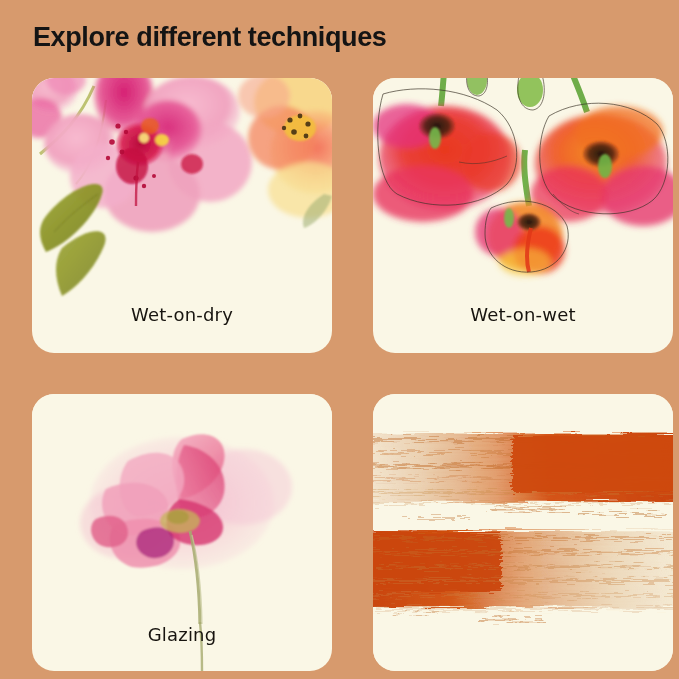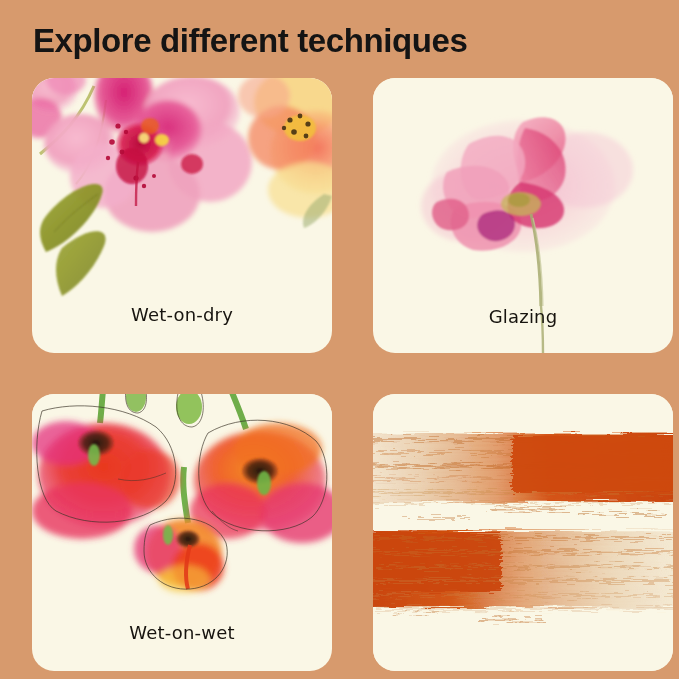--- a/index.html
+++ b/index.html
@@ -7,21 +7,21 @@
   body {
     background:#D79A6D;
     font-family:"Liberation Sans", sans-serif;
     overflow:hidden;
   }
   .page { position:relative; width:679px; height:679px; }
 
   .page-title {
     position:absolute;
     left:33px; top:22px;
-    font-size:33px;
+    font-size:27px;
     font-weight:bold;
     letter-spacing:-0.4px;
     color:#141414;
     font-family:"Liberation Sans", sans-serif;
     white-space:nowrap;
   }
 
   .grid {
     position:absolute;
     left:32px; top:78px;
@@ -183,20 +183,94 @@
           </g>
 
           <path d="M292 128 C276 138 268 152 272 162 C284 158 296 144 300 130 Z" fill="#9FAE72" opacity="0.55" filter="url(#c1blurS)"></path>
         </svg>
       </div>
       <div class="card-label label-r1">Wet-on-dry</div>
     </div>
 
     <div class="card">
       <div class="art">
+        <svg viewBox="0 0 300 250" preserveAspectRatio="xMidYMid slice" aria-hidden="true">
+          <defs>
+            <radialGradient id="c2red" cx="50%" cy="42%" r="58%">
+              <stop offset="0%" stop-color="#E8381C"></stop>
+              <stop offset="55%" stop-color="#E93530" stop-opacity="0.95"></stop>
+              <stop offset="100%" stop-color="#E83A74" stop-opacity="0.6"></stop>
+            </radialGradient>
+            <radialGradient id="c2org" cx="45%" cy="38%" r="60%">
+              <stop offset="0%" stop-color="#F38A1E"></stop>
+              <stop offset="50%" stop-color="#EF5A26" stop-opacity="0.95"></stop>
+              <stop offset="100%" stop-color="#E63E72" stop-opacity="0.6"></stop>
+            </radialGradient>
+            <radialGradient id="c2dark" cx="50%" cy="50%" r="55%">
+              <stop offset="0%" stop-color="#241509"></stop>
+              <stop offset="60%" stop-color="#47230F" stop-opacity="0.85"></stop>
+              <stop offset="100%" stop-color="#8A2B14" stop-opacity="0.2"></stop>
+            </radialGradient>
+            <filter id="c2blur">
+                <feGaussianBlur stdDeviation="3"></feGaussianBlur>
+              </filter>
+            <filter id="c2blurS">
+                <feGaussianBlur stdDeviation="1.2"></feGaussianBlur>
+              </filter>
+          </defs>
+
+          <rect width="300" height="250" fill="#FAF7E6"></rect>
+
+          <path d="M68 40 C70 24 70 12 72 0" stroke="#5FA437" stroke-width="6" fill="none" opacity="0.9"></path>
+          <path d="M214 46 C208 28 202 14 196 0" stroke="#5FA437" stroke-width="6" fill="none" opacity="0.9"></path>
+          <path d="M156 140 C152 116 150 100 152 84" stroke="#62A93A" stroke-width="6" fill="none" opacity="0.9"></path>
+          <ellipse cx="104" cy="14" rx="10" ry="15" fill="#7FB749" opacity="0.85"></ellipse>
+          <ellipse cx="157" cy="24" rx="13" ry="17" fill="#86BC4C" opacity="0.9"></ellipse>
+          <path d="M94 4 C92 20 96 30 106 30 C116 28 116 12 112 0" stroke="#3A3226" stroke-width="0.8" fill="none" opacity="0.8"></path>
+          <path d="M146 10 C142 30 148 44 160 44 C172 42 174 22 168 6" stroke="#3A3226" stroke-width="0.8" fill="none" opacity="0.8"></path>
+
+          <g filter="url(#c2blur)">
+            <ellipse cx="72" cy="92" rx="66" ry="52" fill="url(#c2red)"></ellipse>
+            <ellipse cx="34" cy="60" rx="34" ry="22" fill="#E4317E" opacity="0.75"></ellipse>
+            <ellipse cx="50" cy="128" rx="50" ry="28" fill="#E8355E" opacity="0.8"></ellipse>
+            <ellipse cx="118" cy="96" rx="30" ry="30" fill="#EA3A2A" opacity="0.7"></ellipse>
+          </g>
+          <ellipse cx="64" cy="60" rx="18" ry="13" fill="url(#c2dark)" filter="url(#c2blurS)"></ellipse>
+          <ellipse cx="62" cy="72" rx="6" ry="11" fill="#74B94B" opacity="0.9" filter="url(#c2blurS)"></ellipse>
+          <path d="M10 28 C44 18 92 22 124 44 C146 62 150 100 134 118 C110 142 58 146 24 128 C4 116 0 62 10 28 Z" stroke="#3A3226" stroke-width="0.8" fill="none" opacity="0.85"></path>
+          <path d="M86 96 C104 100 120 96 134 90" stroke="#3A3226" stroke-width="0.7" fill="none" opacity="0.7"></path>
+
+          <g filter="url(#c2blur)">
+            <ellipse cx="228" cy="98" rx="66" ry="50" fill="url(#c2org)"></ellipse>
+            <ellipse cx="270" cy="130" rx="42" ry="30" fill="#E63A6E" opacity="0.8"></ellipse>
+            <ellipse cx="196" cy="128" rx="38" ry="28" fill="#E9345A" opacity="0.75"></ellipse>
+            <ellipse cx="246" cy="66" rx="44" ry="26" fill="#F1701F" opacity="0.75"></ellipse>
+          </g>
+          <ellipse cx="228" cy="88" rx="18" ry="13" fill="url(#c2dark)" filter="url(#c2blurS)"></ellipse>
+          <ellipse cx="232" cy="100" rx="7" ry="12" fill="#6FB646" opacity="0.9" filter="url(#c2blurS)"></ellipse>
+          <path d="M176 50 C210 30 258 34 284 58 C300 76 298 118 280 134 C256 154 204 152 180 130 C162 112 164 70 176 50 Z" stroke="#3A3226" stroke-width="0.8" fill="none" opacity="0.85"></path>
+          <path d="M180 128 C190 140 198 146 206 148" stroke="#3A3226" stroke-width="0.7" fill="none" opacity="0.7"></path>
+
+          <g filter="url(#c2blur)">
+            <ellipse cx="152" cy="170" rx="38" ry="34" fill="#F38A2A" opacity="0.92"></ellipse>
+            <ellipse cx="126" cy="166" rx="24" ry="24" fill="#E63C78" opacity="0.8"></ellipse>
+            <ellipse cx="166" cy="184" rx="26" ry="24" fill="#EC3A1C" opacity="0.85"></ellipse>
+            <ellipse cx="152" cy="196" rx="26" ry="14" fill="#F6C83E" opacity="0.6"></ellipse>
+          </g>
+          <ellipse cx="156" cy="156" rx="12" ry="9" fill="url(#c2dark)" filter="url(#c2blurS)"></ellipse>
+          <ellipse cx="136" cy="152" rx="5" ry="10" fill="#74B94B" opacity="0.9" filter="url(#c2blurS)"></ellipse>
+          <path d="M158 162 C154 178 152 192 156 206" stroke="#E03618" stroke-width="4" fill="none" opacity="0.85"></path>
+          <path d="M118 142 C148 128 184 136 194 160 C200 182 184 204 158 206 C132 208 112 190 112 168 C112 156 114 148 118 142 Z" stroke="#3A3226" stroke-width="0.8" fill="none" opacity="0.85"></path>
+        </svg>
+      </div>
+      <div class="card-label label-r1">Wet-on-wet</div>
+    </div>
+
+    <div class="card">
+      <div class="art">
         <svg viewBox="0 0 300 252" preserveAspectRatio="xMidYMid slice" aria-hidden="true">
           <defs>
             <radialGradient id="c3soft" cx="50%" cy="50%" r="55%">
               <stop offset="0%" stop-color="#F3AFC4" stop-opacity="0.85"></stop>
               <stop offset="100%" stop-color="#F6CEDB" stop-opacity="0.2"></stop>
             </radialGradient>
             <linearGradient id="c3pet" x1="0" y1="0" x2="1" y2="1">
               <stop offset="0%" stop-color="#F4A3BC" stop-opacity="0.9"></stop>
               <stop offset="100%" stop-color="#E4557E" stop-opacity="0.9"></stop>
             </linearGradient>
@@ -238,94 +312,20 @@
 
           <path d="M158 148 C164 174 168 202 168 252" stroke="#A6AA6E" stroke-width="3" fill="none" opacity="0.85"></path>
           <path d="M160 152 C166 176 170 204 170 252" stroke="#C4C79A" stroke-width="1.4" fill="none" opacity="0.7"></path>
         </svg>
       </div>
 
       <svg class="overlay-stem" viewBox="0 0 300 277" preserveAspectRatio="none" aria-hidden="true">
         <path d="M168 228 C170 248 170 264 170 277" stroke="#A6AA6E" stroke-width="2.4" fill="none" opacity="0.8"></path>
       </svg>
       <div class="card-label label-r2">Glazing</div>
-    </div>
-
-    <div class="card">
-      <div class="art">
-        <svg viewBox="0 0 300 250" preserveAspectRatio="xMidYMid slice" aria-hidden="true">
-          <defs>
-            <radialGradient id="c2red" cx="50%" cy="42%" r="58%">
-              <stop offset="0%" stop-color="#E8381C"></stop>
-              <stop offset="55%" stop-color="#E93530" stop-opacity="0.95"></stop>
-              <stop offset="100%" stop-color="#E83A74" stop-opacity="0.6"></stop>
-            </radialGradient>
-            <radialGradient id="c2org" cx="45%" cy="38%" r="60%">
-              <stop offset="0%" stop-color="#F38A1E"></stop>
-              <stop offset="50%" stop-color="#EF5A26" stop-opacity="0.95"></stop>
-              <stop offset="100%" stop-color="#E63E72" stop-opacity="0.6"></stop>
-            </radialGradient>
-            <radialGradient id="c2dark" cx="50%" cy="50%" r="55%">
-              <stop offset="0%" stop-color="#241509"></stop>
-              <stop offset="60%" stop-color="#47230F" stop-opacity="0.85"></stop>
-              <stop offset="100%" stop-color="#8A2B14" stop-opacity="0.2"></stop>
-            </radialGradient>
-            <filter id="c2blur">
-                <feGaussianBlur stdDeviation="3"></feGaussianBlur>
-              </filter>
-            <filter id="c2blurS">
-                <feGaussianBlur stdDeviation="1.2"></feGaussianBlur>
-              </filter>
-          </defs>
-
-          <rect width="300" height="250" fill="#FAF7E6"></rect>
-
-          <path d="M68 40 C70 24 70 12 72 0" stroke="#5FA437" stroke-width="6" fill="none" opacity="0.9"></path>
-          <path d="M214 46 C208 28 202 14 196 0" stroke="#5FA437" stroke-width="6" fill="none" opacity="0.9"></path>
-          <path d="M156 140 C152 116 150 100 152 84" stroke="#62A93A" stroke-width="6" fill="none" opacity="0.9"></path>
-          <ellipse cx="104" cy="14" rx="10" ry="15" fill="#7FB749" opacity="0.85"></ellipse>
-          <ellipse cx="157" cy="24" rx="13" ry="17" fill="#86BC4C" opacity="0.9"></ellipse>
-          <path d="M94 4 C92 20 96 30 106 30 C116 28 116 12 112 0" stroke="#3A3226" stroke-width="0.8" fill="none" opacity="0.8"></path>
-          <path d="M146 10 C142 30 148 44 160 44 C172 42 174 22 168 6" stroke="#3A3226" stroke-width="0.8" fill="none" opacity="0.8"></path>
-
-          <g filter="url(#c2blur)">
-            <ellipse cx="72" cy="92" rx="66" ry="52" fill="url(#c2red)"></ellipse>
-            <ellipse cx="34" cy="60" rx="34" ry="22" fill="#E4317E" opacity="0.75"></ellipse>
-            <ellipse cx="50" cy="128" rx="50" ry="28" fill="#E8355E" opacity="0.8"></ellipse>
-            <ellipse cx="118" cy="96" rx="30" ry="30" fill="#EA3A2A" opacity="0.7"></ellipse>
-          </g>
-          <ellipse cx="64" cy="60" rx="18" ry="13" fill="url(#c2dark)" filter="url(#c2blurS)"></ellipse>
-          <ellipse cx="62" cy="72" rx="6" ry="11" fill="#74B94B" opacity="0.9" filter="url(#c2blurS)"></ellipse>
-          <path d="M10 28 C44 18 92 22 124 44 C146 62 150 100 134 118 C110 142 58 146 24 128 C4 116 0 62 10 28 Z" stroke="#3A3226" stroke-width="0.8" fill="none" opacity="0.85"></path>
-          <path d="M86 96 C104 100 120 96 134 90" stroke="#3A3226" stroke-width="0.7" fill="none" opacity="0.7"></path>
-
-          <g filter="url(#c2blur)">
-            <ellipse cx="228" cy="98" rx="66" ry="50" fill="url(#c2org)"></ellipse>
-            <ellipse cx="270" cy="130" rx="42" ry="30" fill="#E63A6E" opacity="0.8"></ellipse>
-            <ellipse cx="196" cy="128" rx="38" ry="28" fill="#E9345A" opacity="0.75"></ellipse>
-            <ellipse cx="246" cy="66" rx="44" ry="26" fill="#F1701F" opacity="0.75"></ellipse>
-          </g>
-          <ellipse cx="228" cy="88" rx="18" ry="13" fill="url(#c2dark)" filter="url(#c2blurS)"></ellipse>
-          <ellipse cx="232" cy="100" rx="7" ry="12" fill="#6FB646" opacity="0.9" filter="url(#c2blurS)"></ellipse>
-          <path d="M176 50 C210 30 258 34 284 58 C300 76 298 118 280 134 C256 154 204 152 180 130 C162 112 164 70 176 50 Z" stroke="#3A3226" stroke-width="0.8" fill="none" opacity="0.85"></path>
-          <path d="M180 128 C190 140 198 146 206 148" stroke="#3A3226" stroke-width="0.7" fill="none" opacity="0.7"></path>
-
-          <g filter="url(#c2blur)">
-            <ellipse cx="152" cy="170" rx="38" ry="34" fill="#F38A2A" opacity="0.92"></ellipse>
-            <ellipse cx="126" cy="166" rx="24" ry="24" fill="#E63C78" opacity="0.8"></ellipse>
-            <ellipse cx="166" cy="184" rx="26" ry="24" fill="#EC3A1C" opacity="0.85"></ellipse>
-            <ellipse cx="152" cy="196" rx="26" ry="14" fill="#F6C83E" opacity="0.6"></ellipse>
-          </g>
-          <ellipse cx="156" cy="156" rx="12" ry="9" fill="url(#c2dark)" filter="url(#c2blurS)"></ellipse>
-          <ellipse cx="136" cy="152" rx="5" ry="10" fill="#74B94B" opacity="0.9" filter="url(#c2blurS)"></ellipse>
-          <path d="M158 162 C154 178 152 192 156 206" stroke="#E03618" stroke-width="4" fill="none" opacity="0.85"></path>
-          <path d="M118 142 C148 128 184 136 194 160 C200 182 184 204 158 206 C132 208 112 190 112 168 C112 156 114 148 118 142 Z" stroke="#3A3226" stroke-width="0.8" fill="none" opacity="0.85"></path>
-        </svg>
-      </div>
-      <div class="card-label label-r1">Wet-on-wet</div>
     </div>
 
     <div class="card">
       <div class="art">
         <svg viewBox="0 0 300 252" preserveAspectRatio="xMidYMid slice" aria-hidden="true">
           <defs>
             <linearGradient id="c4s1" x1="0" y1="0" x2="1" y2="0">
               <stop offset="0%" stop-color="#C9793F" stop-opacity="0.12"></stop>
               <stop offset="18%" stop-color="#C97A3C" stop-opacity="0.3"></stop>
               <stop offset="42%" stop-color="#D2621C" stop-opacity="0.6"></stop>

